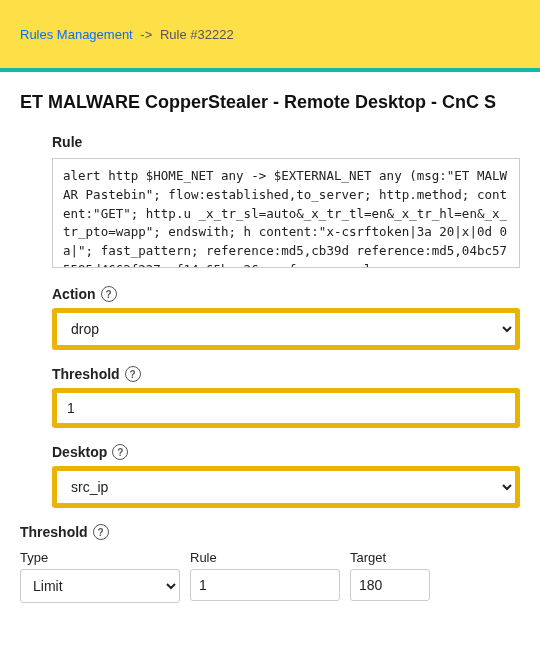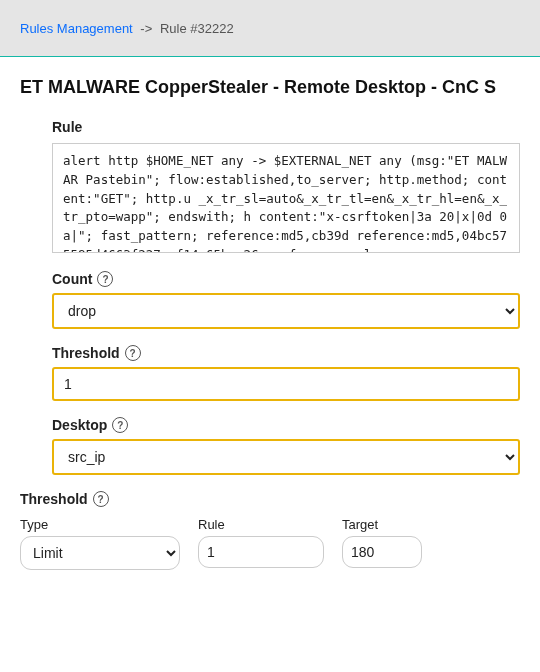--- a/index.html
+++ b/index.html
@@ -6,23 +6,23 @@
     body {
       font-family: Arial, sans-serif;
       font-size: 14px;
       background: #fff;
       width: 540px;
       min-height: 672px;
       color: #222;
     }
 
     .top-bar {
-      background: #e5e5e5;
-      border-bottom: 1px solid #14b8a6;
-      padding: 20px 20px;
+      background: #fde047;
+      border-bottom: 4px solid #14b8a6;
+      padding: 26px 20px;
     }
 
     .breadcrumb {
       color: #0d6efd;
       font-size: 13px;
     }
 
     .breadcrumb span {
       color: #555;
     }
@@ -86,21 +86,21 @@
       border: 1.5px solid #555;
       font-size: 10px;
       color: #555;
       font-weight: bold;
       cursor: default;
     }
 
     select, input[type="text"], input[type="number"] {
       width: 100%;
       padding: 7px 10px;
-      border: 2px solid #eab308;
+      border: 5px solid #eab308;
       border-radius: 3px;
       font-size: 14px;
       background: #fff;
       color: #222;
       appearance: auto;
     }
 
     select {
       background-image: none;
     }
@@ -114,36 +114,36 @@
       display: flex;
       align-items: center;
       gap: 5px;
       margin-bottom: 10px;
       color: #222;
     }
 
     .threshold-grid {
       display: grid;
       grid-template-columns: 160px 1fr 80px 80px;
-      gap: 18px;
+      gap: 10px;
       align-items: start;
     }
 
     .threshold-col-label {
       font-size: 13px;
       color: #222;
       margin-bottom: 4px;
     }
 
     .threshold-col select,
     .threshold-col input {
       width: 100%;
       padding: 7px 8px;
       border: 1px solid #ccc;
-      border-radius: 11px;
+      border-radius: 3px;
       font-size: 14px;
       background: #fff;
       color: #222;
     }
 
     .threshold-col {
       display: flex;
       flex-direction: column;
     }
   </style>
@@ -162,21 +162,21 @@
 
   <div class="page-title">ET MALWARE CopperStealer - Remote Desktop - CnC S</div>
 
   <div class="field-group">
     <div class="section-label">Rule</div>
     <div class="rule-box">alert http $HOME_NET any -&gt; $EXTERNAL_NET any (msg:"ET MALWAR Pastebin"; flow:established,to_server; http.method; content:"GET"; http.u _x_tr_sl=auto&amp;_x_tr_tl=en&amp;_x_tr_hl=en&amp;_x_tr_pto=wapp"; endswith; h content:"x-csrftoken|3a 20|x|0d 0a|"; fast_pattern; reference:md5,cb39d reference:md5,04bc575585d4663f227cef14a65bea26; reference:url,w</div>
   </div>
 
   <div class="field-group">
     <div class="field-label">
-      <span>Count</span>
+      <span>Action</span>
       <span class="help-icon">?</span>
     </div>
     <select>
       <option value="drop" selected="">drop</option>
       <option value="alert">alert</option>
       <option value="pass">pass</option>
       <option value="reject">reject</option>
     </select>
   </div>
 

